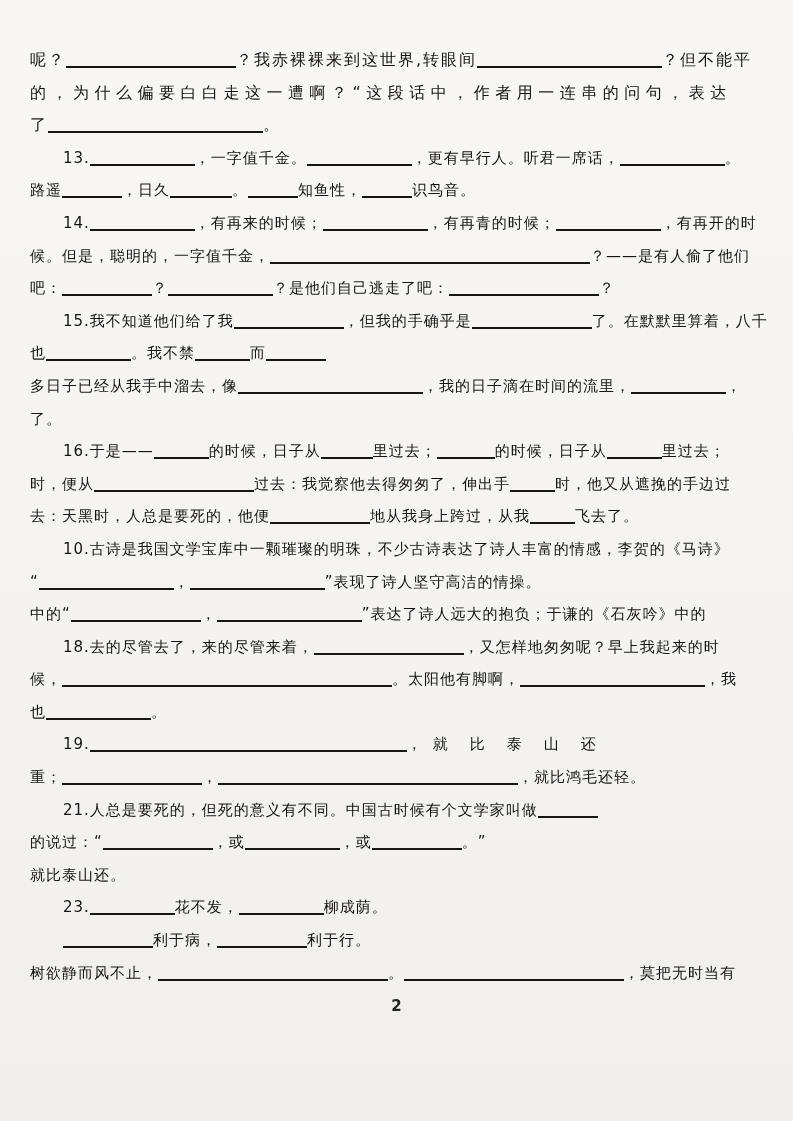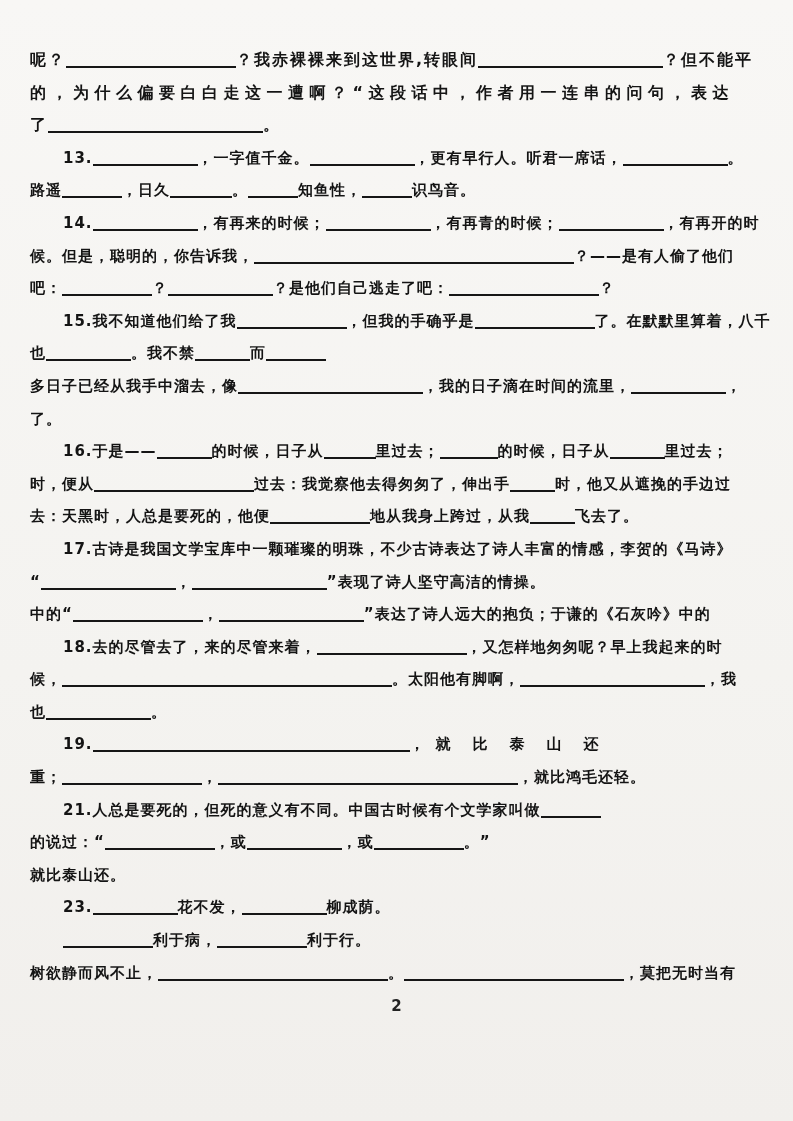--- a/index.html
+++ b/index.html
@@ -18,21 +18,21 @@
     box-sizing: border-box;
     width: 793px;
     height: 1121px;
     padding: 44px 30px 0 30px;
     background: linear-gradient(180deg, #f8f7f5 0%, #f4f3f0 60%, #f1efec 100%);
   }
   .line {
     height: 32.6px;
     line-height: 32.6px;
     font-size: 15px;
-    font-weight: 700;
+    font-weight: 400;
     letter-spacing: 1px;
     white-space: nowrap;
   }
   .line.indent { padding-left: 33px; }
   .line.big {
     font-size: 16px;
     letter-spacing: 2px;
   }
   .blank {
     display: inline-block;
@@ -57,30 +57,30 @@
 <body style="color: rgb(20, 20, 20); background: rgb(245, 244, 242);">
 
 <div class="sheet">
   <div>
       <div class="line big"><span class="run">呢？</span><span class="blank" style="width: 170px; border-bottom-color: rgb(22, 22, 22);"></span><span class="run">？我赤裸裸来到这世界,转眼间</span><span class="blank" style="width: 185px; border-bottom-color: rgb(22, 22, 22);"></span><span class="run">？但不能平</span></div>
       <div class="line big" style="letter-spacing: 5.5px;"><span class="run">的，为什么偏要白白走这一遭啊？“这段话中，作者用一连串的问句，表达</span></div>
       <div class="line big"><span class="run">了</span><span class="blank" style="width: 215px; border-bottom-color: rgb(22, 22, 22);"></span><span class="run">。</span></div>
       <div class="line indent"><span class="run">13.</span><span class="blank" style="width: 105px; border-bottom-color: rgb(22, 22, 22);"></span><span class="run">，一字值千金。</span><span class="blank" style="width: 105px; border-bottom-color: rgb(22, 22, 22);"></span><span class="run">，更有早行人。听君一席话，</span><span class="blank" style="width: 105px; border-bottom-color: rgb(22, 22, 22);"></span><span class="run">。</span></div>
       <div class="line"><span class="run">路遥</span><span class="blank" style="width: 60px; border-bottom-color: rgb(22, 22, 22);"></span><span class="run">，日久</span><span class="blank" style="width: 62px; border-bottom-color: rgb(22, 22, 22);"></span><span class="run">。</span><span class="blank" style="width: 50px; border-bottom-color: rgb(22, 22, 22);"></span><span class="run">知鱼性，</span><span class="blank" style="width: 50px; border-bottom-color: rgb(22, 22, 22);"></span><span class="run">识鸟音。</span></div>
       <div class="line indent"><span class="run">14.</span><span class="blank" style="width: 105px; border-bottom-color: rgb(22, 22, 22);"></span><span class="run">，有再来的时候；</span><span class="blank" style="width: 105px; border-bottom-color: rgb(22, 22, 22);"></span><span class="run">，有再青的时候；</span><span class="blank" style="width: 105px; border-bottom-color: rgb(22, 22, 22);"></span><span class="run">，有再开的时</span></div>
-      <div class="line"><span class="run">候。但是，聪明的，你告诉我，</span><span class="blank" style="width: 320px; border-bottom-color: rgb(22, 22, 22);"></span><span class="run">？——是有人偷了他们</span></div>
+      <div class="line"><span class="run">候。但是，聪明的，一字值千金，</span><span class="blank" style="width: 320px; border-bottom-color: rgb(22, 22, 22);"></span><span class="run">？——是有人偷了他们</span></div>
       <div class="line"><span class="run">吧：</span><span class="blank" style="width: 90px; border-bottom-color: rgb(22, 22, 22);"></span><span class="run">？</span><span class="blank" style="width: 105px; border-bottom-color: rgb(22, 22, 22);"></span><span class="run">？是他们自己逃走了吧：</span><span class="blank" style="width: 150px; border-bottom-color: rgb(22, 22, 22);"></span><span class="run">？</span></div>
       <div class="line indent"><span class="run">15.我不知道他们给了我</span><span class="blank" style="width: 110px; border-bottom-color: rgb(22, 22, 22);"></span><span class="run">，但我的手确乎是</span><span class="blank" style="width: 120px; border-bottom-color: rgb(22, 22, 22);"></span><span class="run">了。在默默里算着，八千</span></div>
       <div class="line"><span class="run">也</span><span class="blank" style="width: 85px; border-bottom-color: rgb(22, 22, 22);"></span><span class="run">。我不禁</span><span class="blank" style="width: 55px; border-bottom-color: rgb(22, 22, 22);"></span><span class="run">而</span><span class="blank" style="width: 60px; border-bottom-color: rgb(22, 22, 22);"></span></div>
       <div class="line"><span class="run">多日子已经从我手中溜去，像</span><span class="blank" style="width: 185px; border-bottom-color: rgb(22, 22, 22);"></span><span class="run">，我的日子滴在时间的流里，</span><span class="blank" style="width: 95px; border-bottom-color: rgb(22, 22, 22);"></span><span class="run">，</span></div>
       <div class="line"><span class="run">了。</span></div>
       <div class="line indent"><span class="run">16.于是——</span><span class="blank" style="width: 55px; border-bottom-color: rgb(22, 22, 22);"></span><span class="run">的时候，日子从</span><span class="blank" style="width: 52px; border-bottom-color: rgb(22, 22, 22);"></span><span class="run">里过去；</span><span class="blank" style="width: 58px; border-bottom-color: rgb(22, 22, 22);"></span><span class="run">的时候，日子从</span><span class="blank" style="width: 55px; border-bottom-color: rgb(22, 22, 22);"></span><span class="run">里过去；</span></div>
       <div class="line"><span class="run">时，便从</span><span class="blank" style="width: 160px; border-bottom-color: rgb(22, 22, 22);"></span><span class="run">过去：我觉察他去得匆匆了，伸出手</span><span class="blank" style="width: 45px; border-bottom-color: rgb(22, 22, 22);"></span><span class="run">时，他又从遮挽的手边过</span></div>
       <div class="line"><span class="run">去：天黑时，人总是要死的，他便</span><span class="blank" style="width: 100px; border-bottom-color: rgb(22, 22, 22);"></span><span class="run">地从我身上跨过，从我</span><span class="blank" style="width: 45px; border-bottom-color: rgb(22, 22, 22);"></span><span class="run">飞去了。</span></div>
-      <div class="line indent"><span class="run">17.古诗是我国文学宝库中一颗璀璨的明珠，不少古诗表达了诗人丰富的情感，李贺的《马诗》</span></div>
+      <div class="line indent"><span class="run">10.古诗是我国文学宝库中一颗璀璨的明珠，不少古诗表达了诗人丰富的情感，李贺的《马诗》</span></div>
       <div class="line"><span class="run">“</span><span class="blank" style="width: 135px; border-bottom-color: rgb(22, 22, 22);"></span><span class="run">，</span><span class="blank" style="width: 135px; border-bottom-color: rgb(22, 22, 22);"></span><span class="run">”表现了诗人坚守高洁的情操。</span></div>
       <div class="line"><span class="run">中的“</span><span class="blank" style="width: 130px; border-bottom-color: rgb(22, 22, 22);"></span><span class="run">，</span><span class="blank" style="width: 145px; border-bottom-color: rgb(22, 22, 22);"></span><span class="run">”表达了诗人远大的抱负；于谦的《石灰吟》中的</span></div>
       <div class="line indent"><span class="run">18.去的尽管去了，来的尽管来着，</span><span class="blank" style="width: 150px; border-bottom-color: rgb(22, 22, 22);"></span><span class="run">，又怎样地匆匆呢？早上我起来的时</span></div>
       <div class="line"><span class="run">候，</span><span class="blank" style="width: 330px; border-bottom-color: rgb(22, 22, 22);"></span><span class="run">。太阳他有脚啊，</span><span class="blank" style="width: 185px; border-bottom-color: rgb(22, 22, 22);"></span><span class="run">，我</span></div>
       <div class="line"><span class="run">也</span><span class="blank" style="width: 105px; border-bottom-color: rgb(22, 22, 22);"></span><span class="run">。</span></div>
       <div class="line indent"><span class="run">19.</span><span class="blank" style="width: 317px; border-bottom-color: rgb(22, 22, 22);"></span><span class="run">，</span><span class="run spread">就比泰山还</span></div>
       <div class="line"><span class="run">重；</span><span class="blank" style="width: 140px; border-bottom-color: rgb(22, 22, 22);"></span><span class="run">，</span><span class="blank" style="width: 300px; border-bottom-color: rgb(22, 22, 22);"></span><span class="run">，就比鸿毛还轻。</span></div>
       <div class="line indent"><span class="run">21.人总是要死的，但死的意义有不同。中国古时候有个文学家叫做</span><span class="blank" style="width: 60px; border-bottom-color: rgb(22, 22, 22);"></span></div>
       <div class="line"><span class="run">的说过：“</span><span class="blank" style="width: 110px; border-bottom-color: rgb(22, 22, 22);"></span><span class="run">，或</span><span class="blank" style="width: 95px; border-bottom-color: rgb(22, 22, 22);"></span><span class="run">，或</span><span class="blank" style="width: 90px; border-bottom-color: rgb(22, 22, 22);"></span><span class="run">。”</span></div>
       <div class="line"><span class="run">就比泰山还。</span></div>

